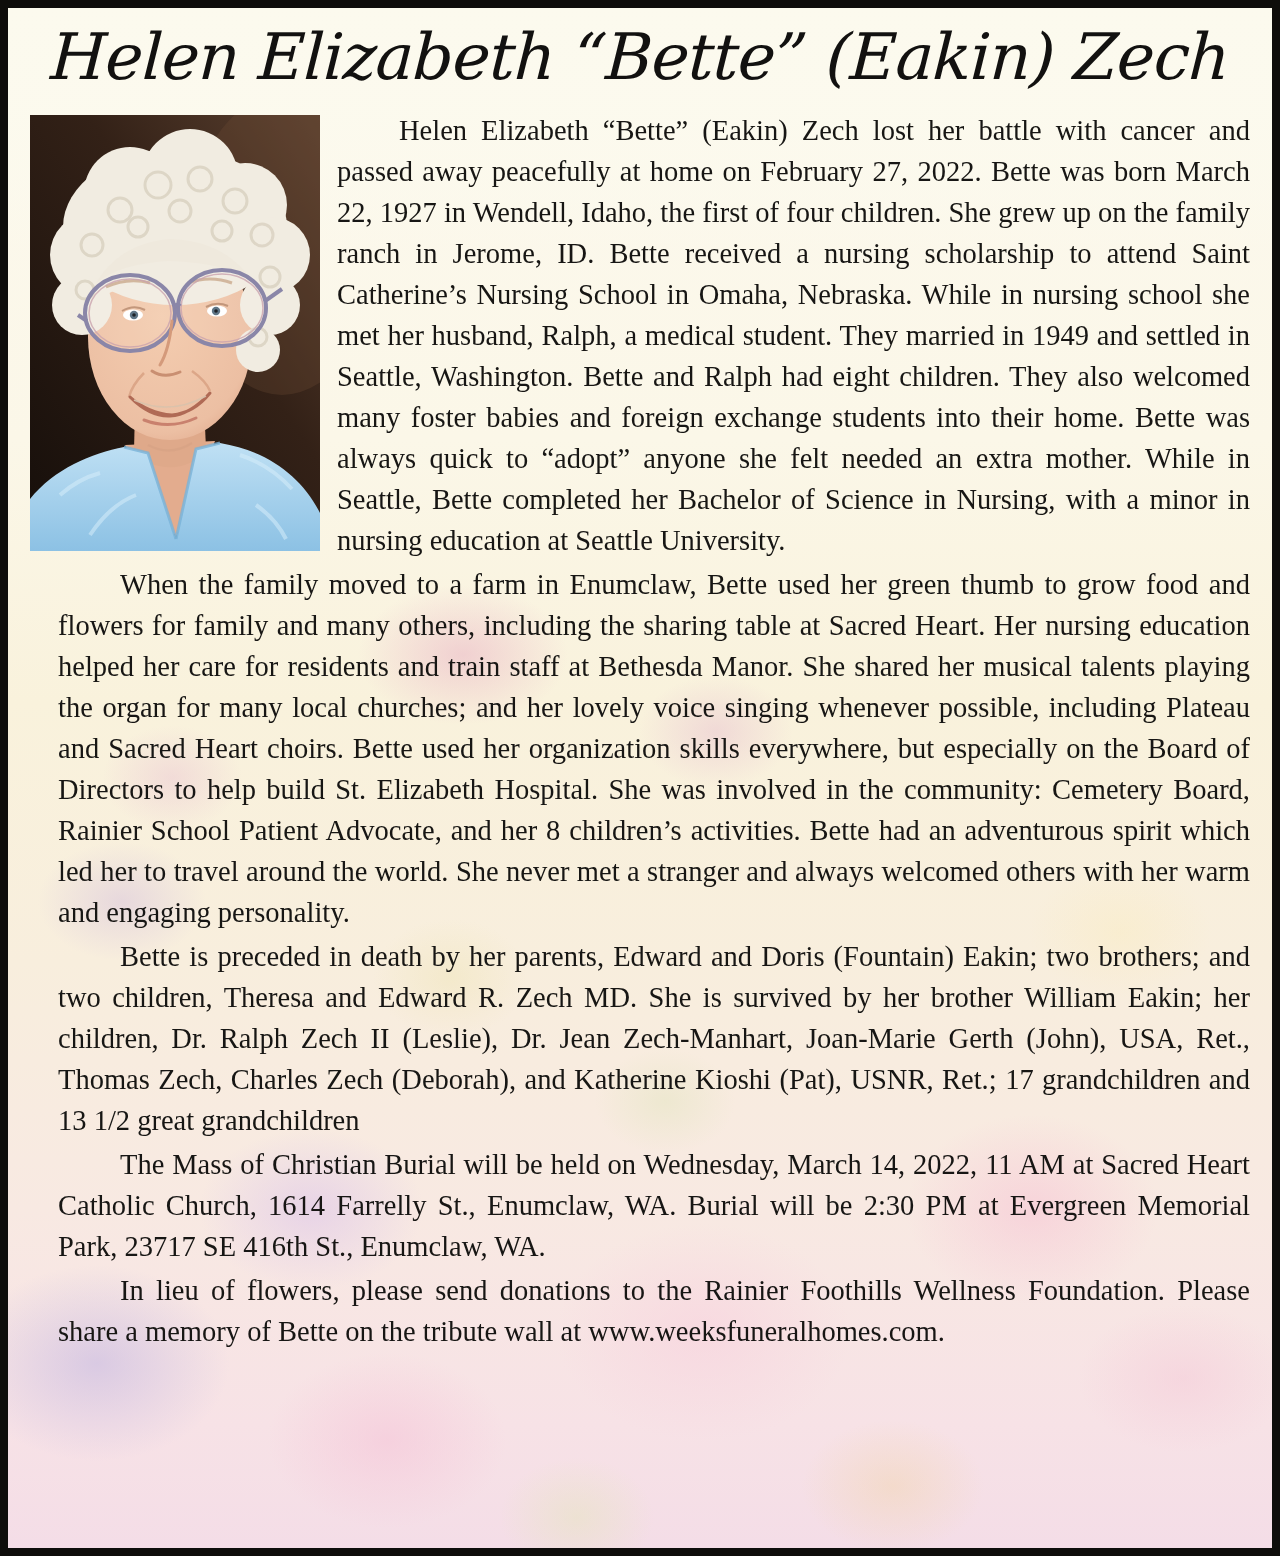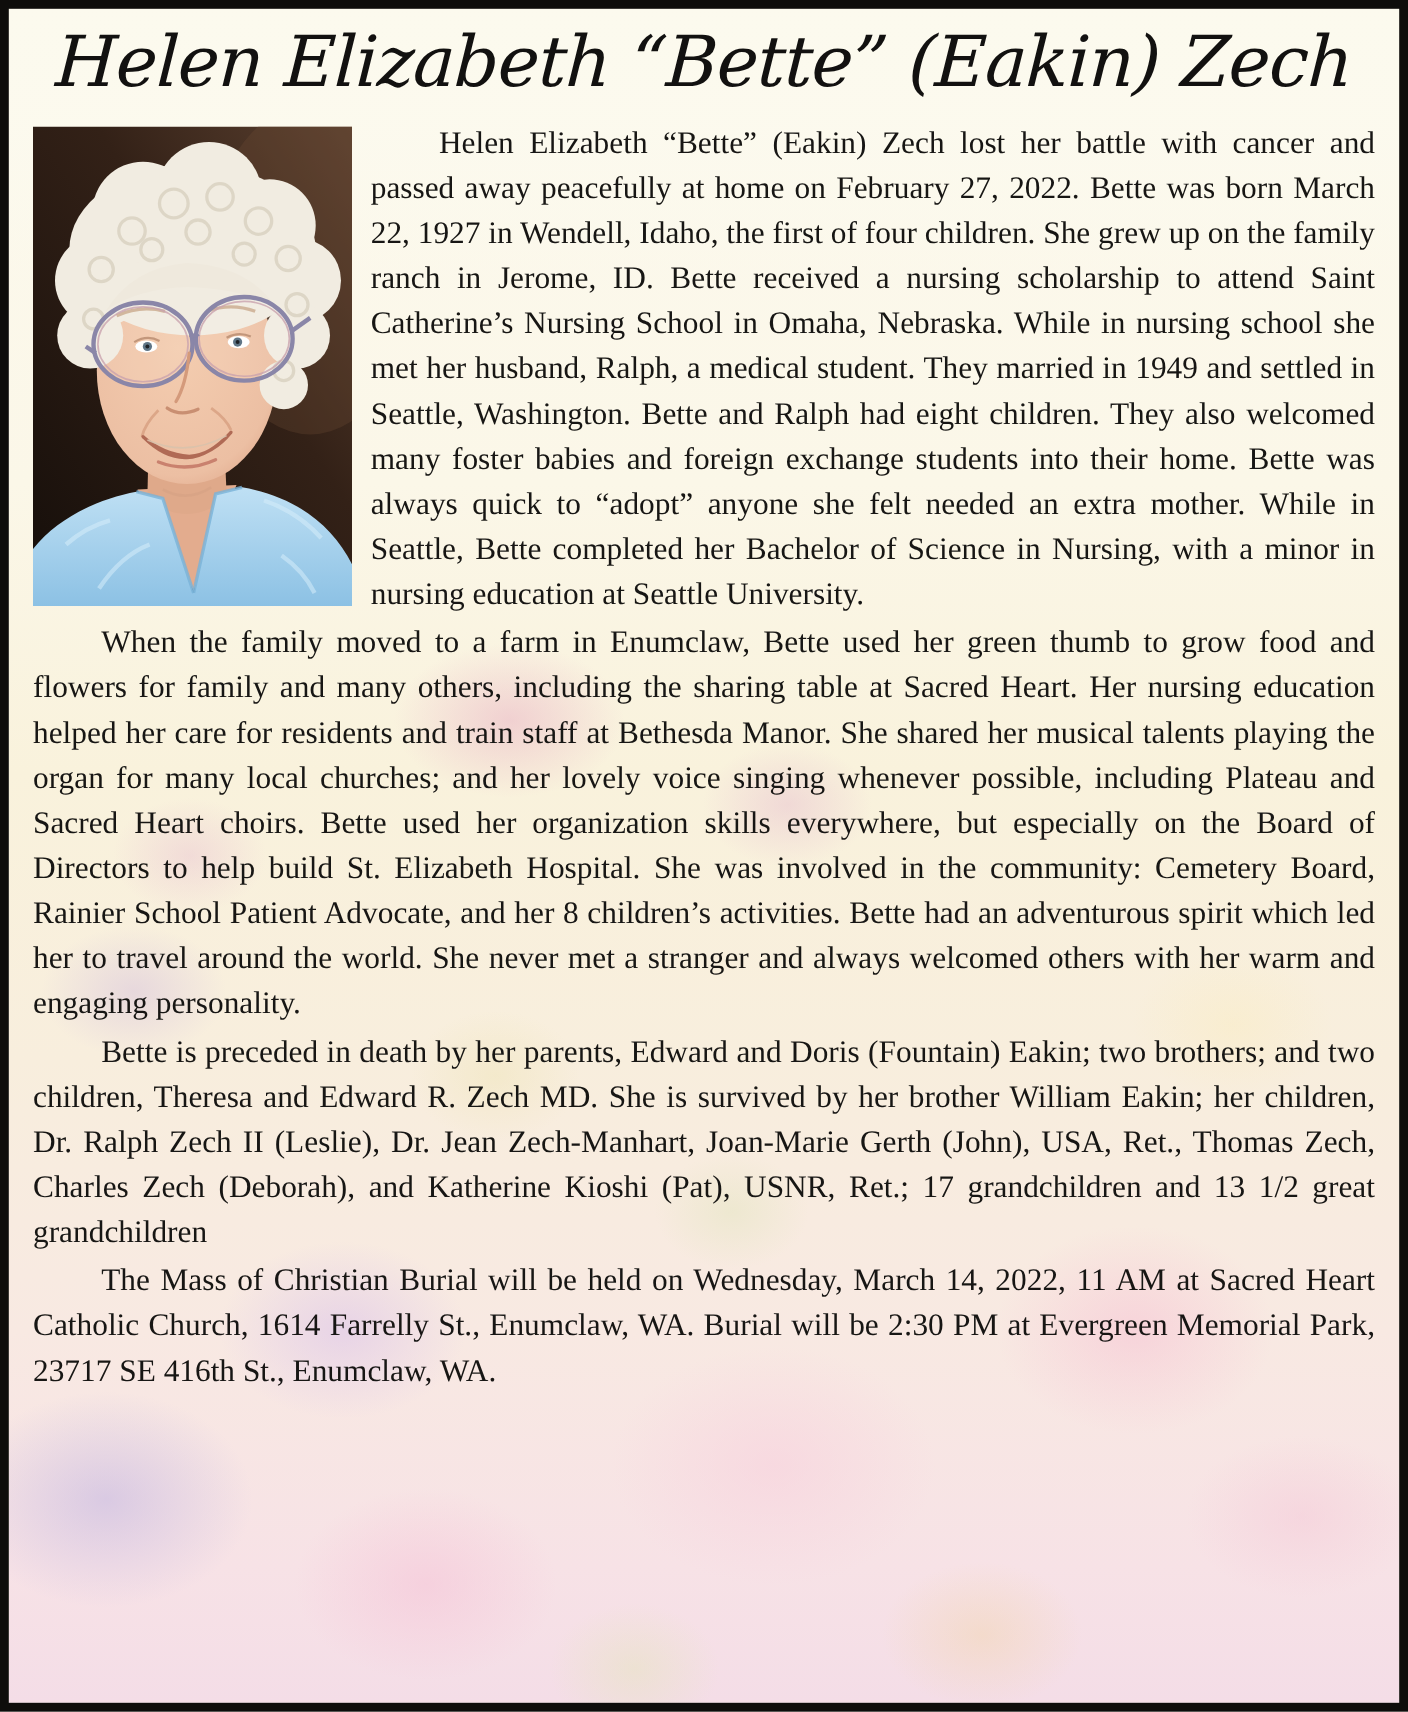--- a/index.html
+++ b/index.html
@@ -55,20 +55,21 @@
   .bodytext {
     font-family: "Liberation Serif", serif;
     font-size: 28.5px;
     line-height: 41px;
     color: #171614;
     text-align: justify;
   }
   .bodytext p {
     margin: 0 0 3px 0;
     text-indent: 62px;
+    padding-left: 28px;
   }
   figure.photo {
     float: left;
     width: 290px;
     height: 436px;
     margin: 5px 17px 9px 0;
     padding: 0;
   }
   figure.photo svg { display: block; }
 </style>
@@ -186,16 +187,17 @@
           </g>
 
           <path d="M118,330 Q140,342 162,328" fill="none" stroke="#d6a284" stroke-width="2.5" opacity="0.6"></path>
         </svg>
       </figure>
 
       <p>Helen Elizabeth “Bette” (Eakin) Zech lost her battle with cancer and passed away peacefully at home on February 27, 2022. Bette was born March 22, 1927 in Wendell, Idaho, the first of four children. She grew up on the family ranch in Jerome, ID. Bette received a nursing scholarship to attend Saint Catherine’s Nursing School in Omaha, Nebraska. While in nursing school she met her husband, Ralph, a medical student. They married in 1949 and settled in Seattle, Washington. Bette and Ralph had eight children. They also welcomed many foster babies and foreign exchange students into their home. Bette was always quick to “adopt” anyone she felt needed an extra mother. While in Seattle, Bette completed her Bachelor of Science in Nursing, with a minor in nursing education at Seattle University.</p>
       <p>When the family moved to a farm in Enumclaw, Bette used her green thumb to grow food and flowers for family and many others, including the sharing table at Sacred Heart. Her nursing education helped her care for residents and train staff at Bethesda Manor. She shared her musical talents playing the organ for many local churches; and her lovely voice singing whenever possible, including Plateau and Sacred Heart choirs. Bette used her organization skills everywhere, but especially on the Board of Directors to help build St. Elizabeth Hospital. She was involved in the community: Cemetery Board, Rainier School Patient Advocate, and her 8 children’s activities. Bette had an adventurous spirit which led her to travel around the world. She never met a stranger and always welcomed others with her warm and engaging personality.</p>
       <p>Bette is preceded in death by her parents, Edward and Doris (Fountain) Eakin; two brothers; and two children, Theresa and Edward R. Zech MD. She is survived by her brother William Eakin; her children, Dr. Ralph Zech II (Leslie), Dr. Jean Zech-Manhart, Joan-Marie Gerth (John), USA, Ret., Thomas Zech, Charles Zech (Deborah), and Katherine Kioshi (Pat), USNR, Ret.; 17 grandchildren and 13 1/2 great grandchildren</p>
       <p>The Mass of Christian Burial will be held on Wednesday, March 14, 2022, 11 AM at Sacred Heart Catholic Church, 1614 Farrelly St., Enumclaw, WA. Burial will be 2:30 PM at Evergreen Memorial Park, 23717 SE 416th St., Enumclaw, WA.</p>
+      <p>In lieu of flowers, please send donations to the Rainier Foothills Wellness Foundation. Please share a memory of Bette on the tribute wall at www.weeksfuneralhomes.com.</p>
 
     </div>
   </div>
 </div>
 
 </body></html>

